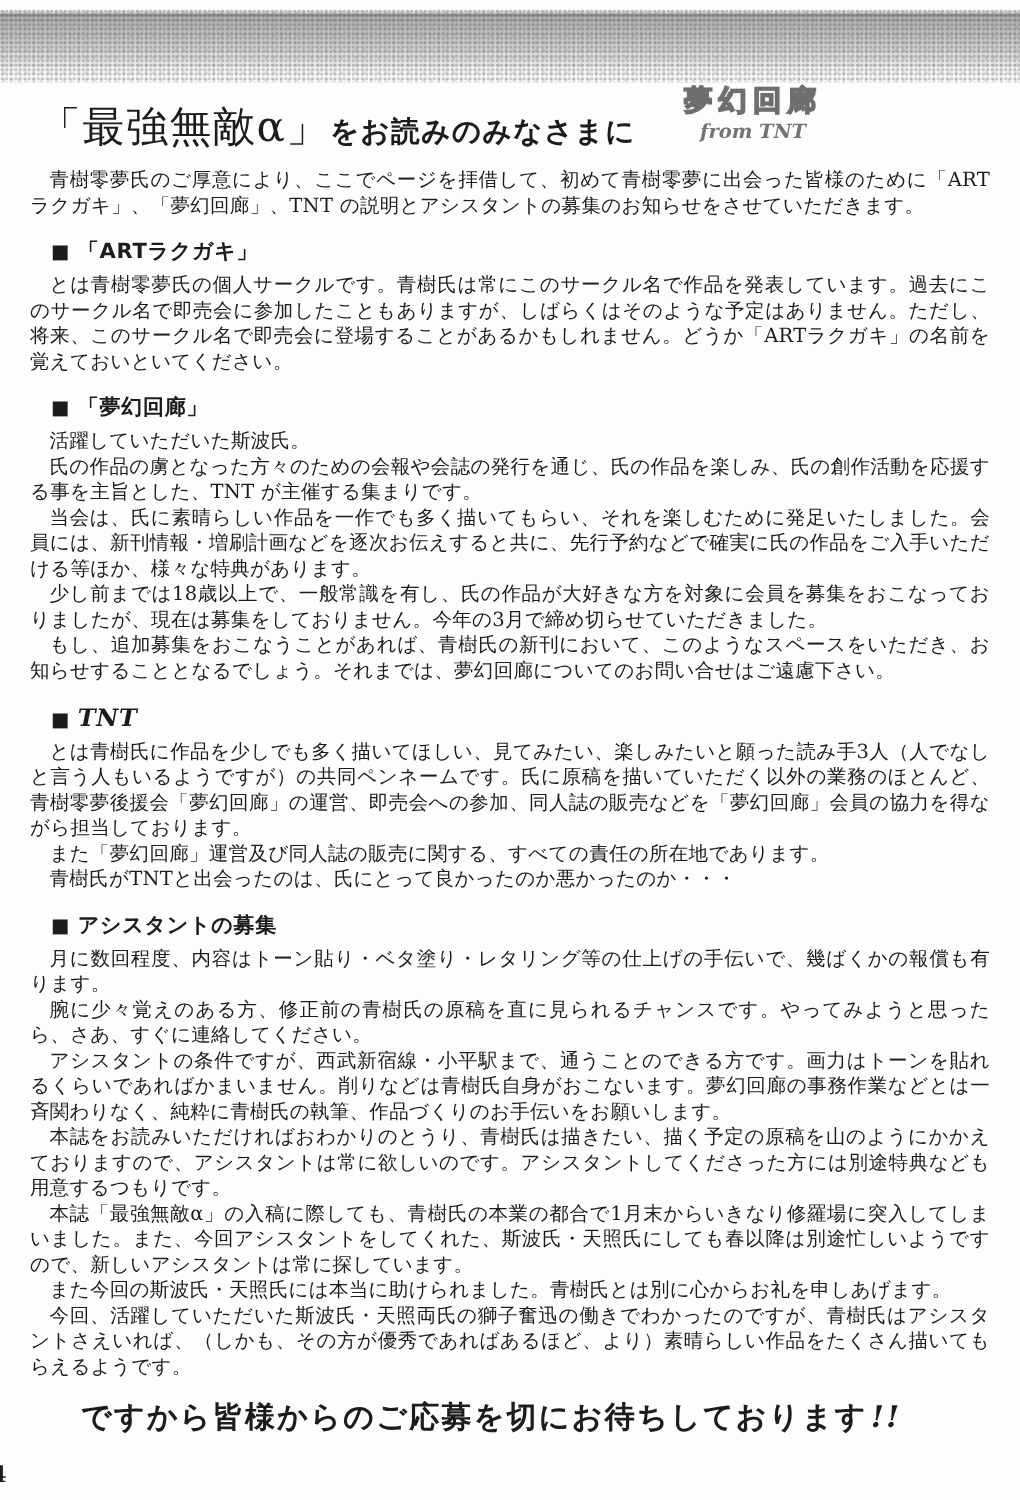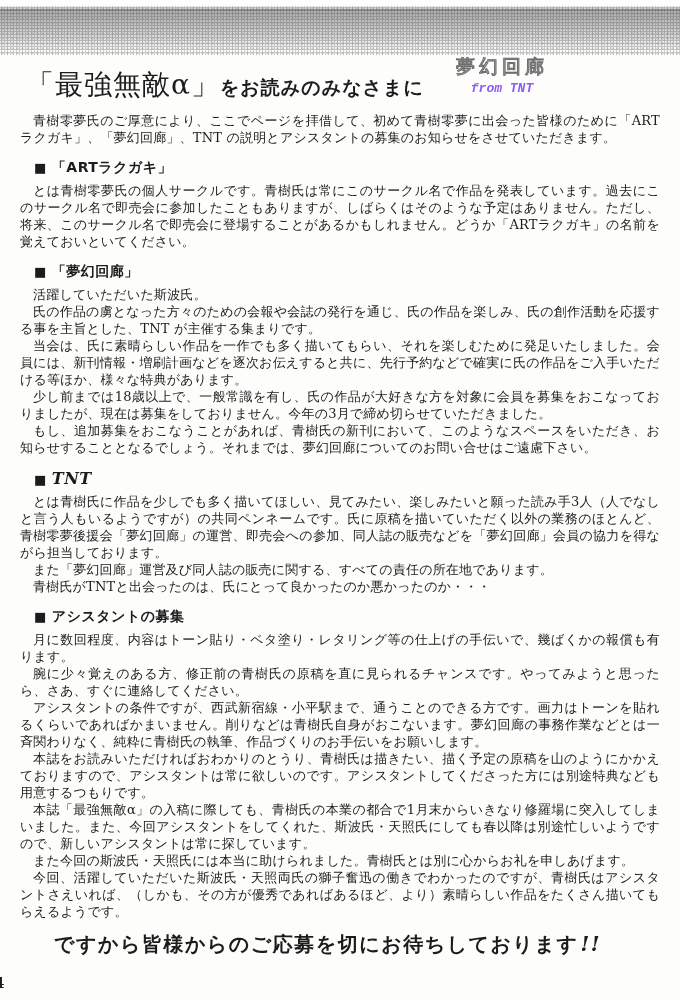--- a/index.html
+++ b/index.html
@@ -29,24 +29,24 @@
   .title-row { position:relative; height:52px; }
   .page-title { margin:0; position:absolute; left:6px; top:4px; white-space:nowrap; font-weight:normal; }
   .title-quote { font-size:28px; letter-spacing:1px; }
   .title-rest {
     font-family:"DejaVu Sans","Liberation Sans",sans-serif;
     font-weight:bold; font-size:19px; letter-spacing:1px;margin-top:48px;
   }
   .logo-block { position:absolute; right:112px; top:-6px; text-align:center; }
   .logo-main {
     font-family:"DejaVu Sans","Liberation Sans",sans-serif;
-    font-weight:normal; font-size:19px; letter-spacing:4px;
+    font-weight:bold; font-size:19px; letter-spacing:4px;
     color:#bdbdbd; -webkit-text-stroke:1px #6e6e6e; text-shadow:0 0 1px #909090;text-align:center;
   }
-  .logo-sub { font-style:italic; font-weight:bold; font-size:13px; margin-top:1px; color:#8b5cf6;font-family:Liberation Mono, monospace; }
+  .logo-sub { font-style:italic; font-weight:bold; font-size:13px; margin-top:1px; color:#737373; }
 
   p.body {
     margin:0; font-size:13px; line-height:17px;
     text-align:justify; text-indent:1em; letter-spacing:.2px;
   }
   .intro { margin-top:10px; }
 
   h2.sec-head {
     margin:13px 0 5px 14px; font-size:14px; letter-spacing:.5px;
     font-family:"DejaVu Sans","Liberation Sans",sans-serif; font-weight:bold;

